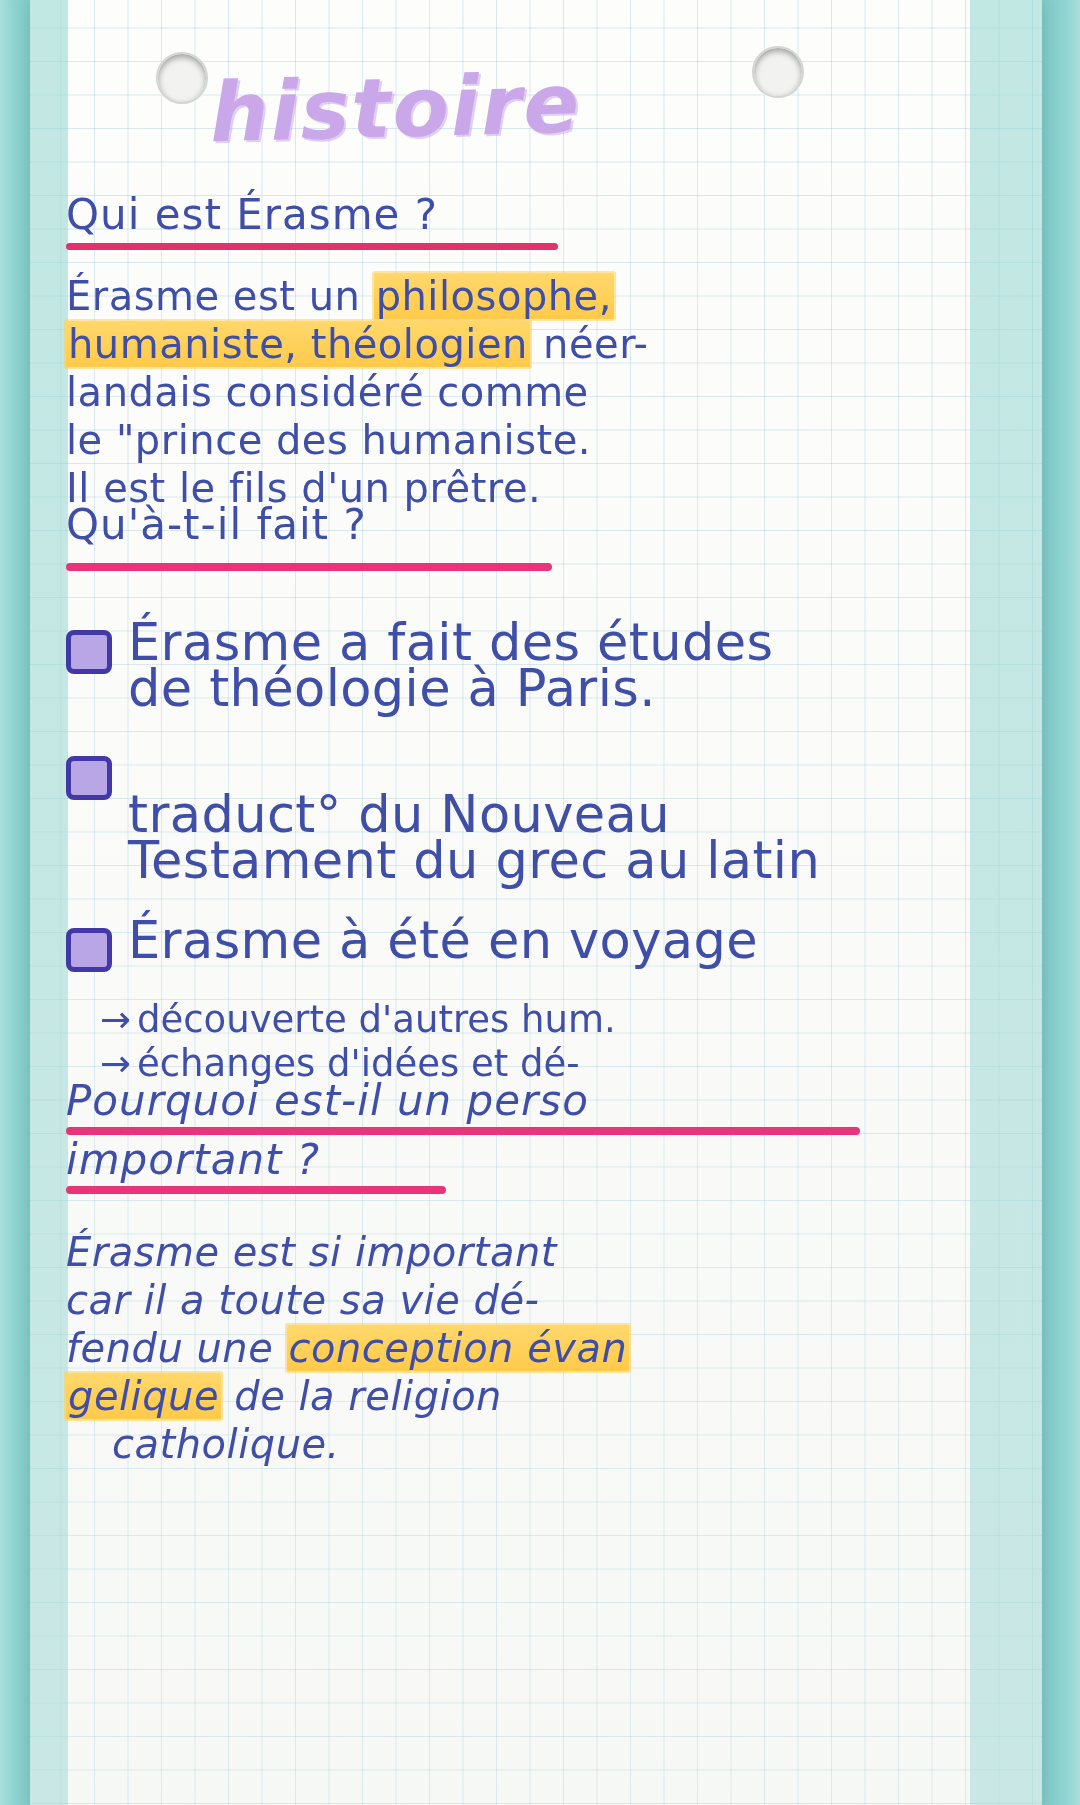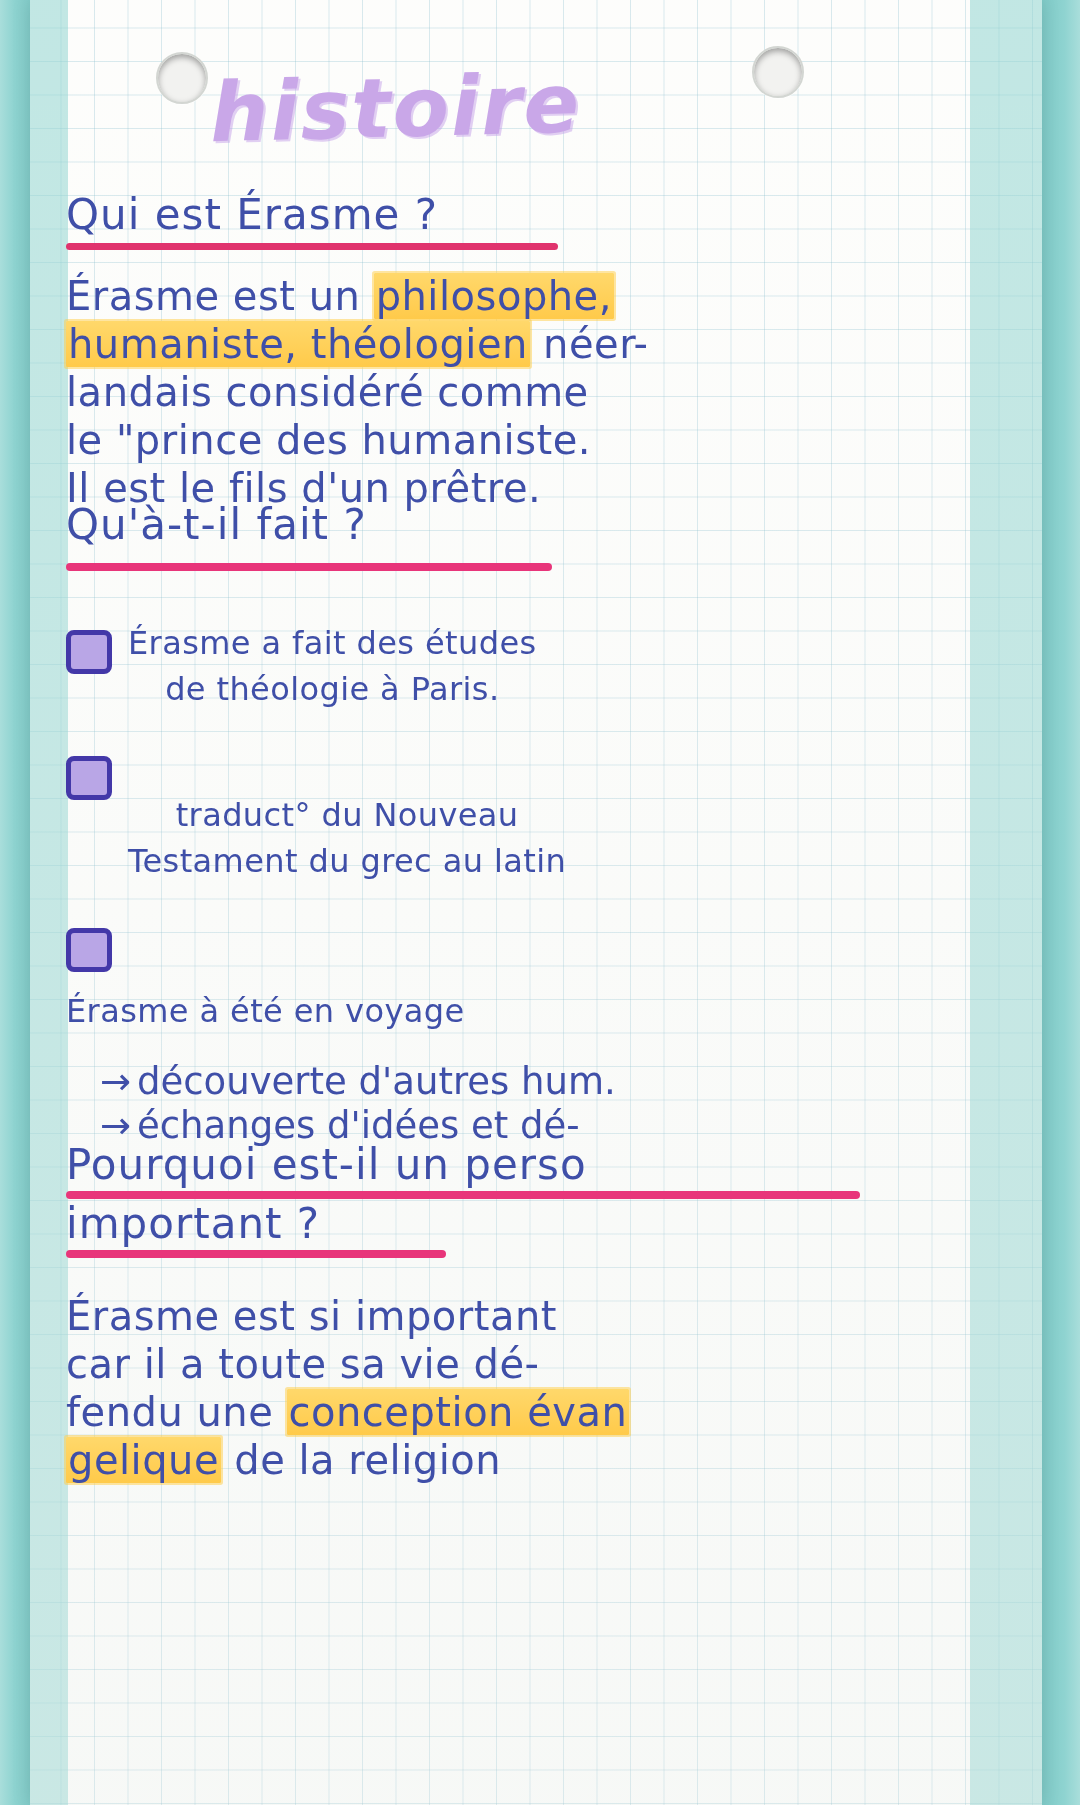--- a/index.html
+++ b/index.html
@@ -129,25 +129,24 @@
   .sq {
     flex: 0 0 auto;
     width: 36px; height: 34px;
     margin-top: 10px;
     border: 5px solid #4338a8;
     border-radius: 8px;
     background: #b9a6e6;
   }
   .bullet-text {
     font-family: "DejaVu Sans", sans-serif;
-    font-size: 32px;
+    font-size: 51px;
     line-height: 46px;
     color: #3f4fa8;
     letter-spacing: 0.4px;
-    text-align: center;
   }
   .arrow-line {
     font-family: "DejaVu Sans", sans-serif;
     font-size: 37px;
     line-height: 44px;
     color: #3f4fa8;
     padding-left: 34px;
   }
   .arrow-line .ar { margin-right: 6px; }
 
@@ -206,42 +205,43 @@
 
     <div class="bullet-row" style="margin-top:34px;">
       <div class="sq"></div>
       <div class="bullet-text">
         <br>
         <span>traduct° du Nouveau</span><br>
         <span>Testament du grec au latin</span>
       </div>
     </div>
 
-    <div class="bullet-row" style="margin-top:34px;flex-direction:column;">
+    <div class="bullet-row" style="margin-top:34px;">
       <div class="sq"></div>
       <div class="bullet-text">
         <span>Érasme à été en voyage</span><br>
       </div>
     </div>
 
     <div class="arrow-line">
       <span class="ar">→</span><span>découverte d'autres hum.</span>
     </div>
     <div class="arrow-line">
       <span class="ar">→</span><span>échanges d'idées et dé-</span>
     </div>
   </div>
 
-  <div class="block" style="left:66px; top:1140px; width:900px;">
+  <div class="block" style="left:66px; top:1076px; width:900px;font-style:italic;">
     <div class="q">Pourquoi est-il un perso</div>
     <div class="big-underline" style="width:794px; margin-top:2px;"></div>
     <div class="q" style="">important ?</div>
     <div class="big-underline" style="width:380px; margin-top:2px;"></div>
 
     <div class="para" style="margin-top:34px;">
       <span>Érasme est si important</span><br>
       <span>car il a toute sa vie dé-</span><br>
       <span>fendu une </span><span class="hl">conception évan</span><br>
       <span class="hl">gelique</span><span> de la religion</span><br>
+      <span style="padding-left:46px;">catholique.</span>
     </div>
   </div>
 
 </div>
 
 </body></html>

